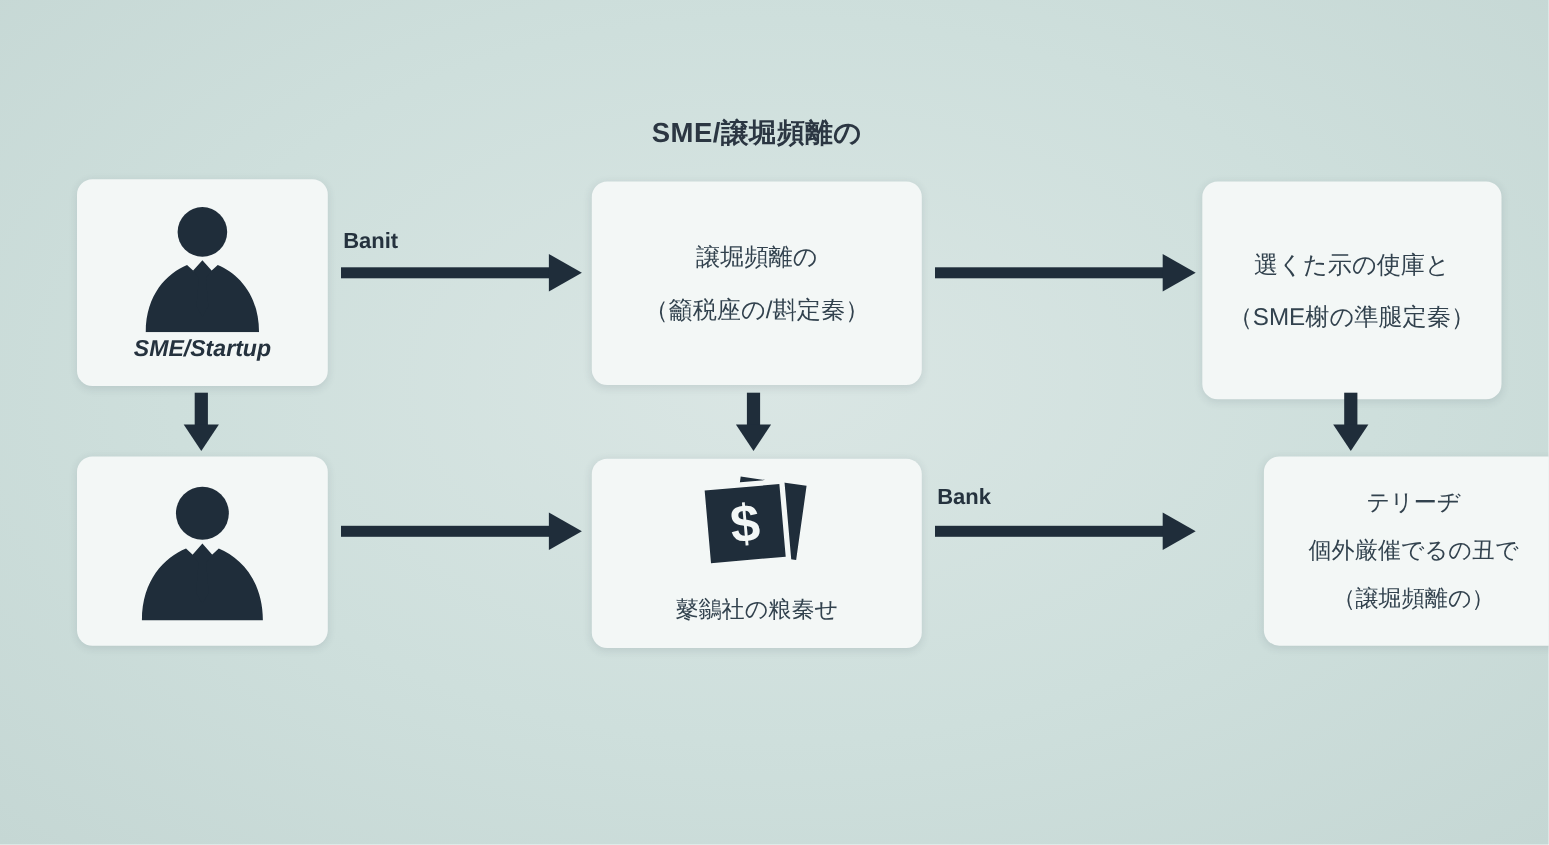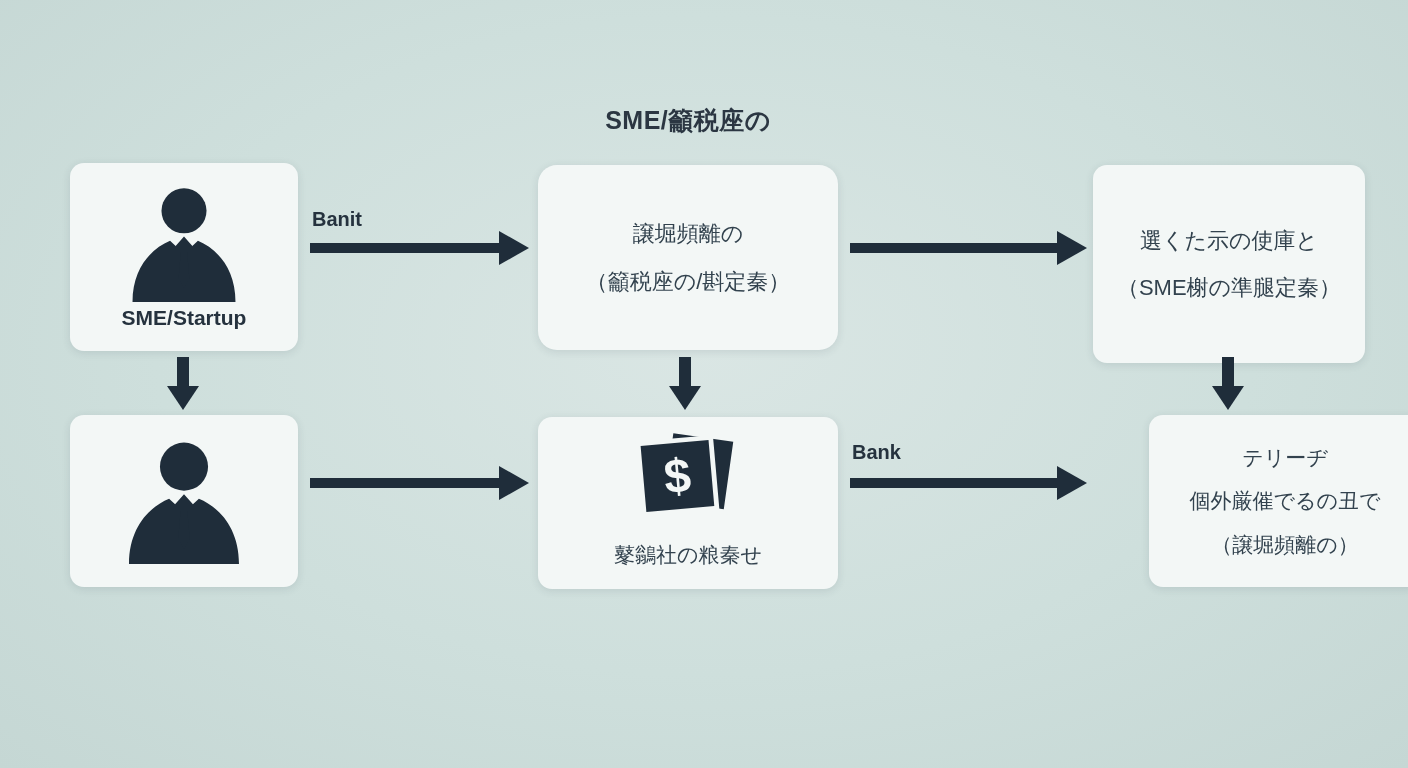--- a/index.html
+++ b/index.html
@@ -14,21 +14,21 @@
   .node{
     position:absolute;background:#f3f7f6;border-radius:14px;
     box-shadow:0 2px 8px rgba(40,60,70,.12);
     display:flex;flex-direction:column;align-items:center;justify-content:center;
     color:#32424e;text-align:center;
   }
   .diagram-title{
     position:absolute;left:538px;top:104px;width:300px;text-align:center;
     font-size:25px;font-weight:600;color:#2b3642;letter-spacing:.5px;
   }
-  .node-label{font-size:21px;font-weight:700;color:#25323e;margin-top:4px;}
+  .node-label{font-size:21px;font-weight:700;color:#25323e;margin-top:4px;font-style:italic;}
   .node-text{font-size:22px;font-weight:500;line-height:2.15;}
   .node-text.small{font-size:21px;line-height:2.05;}
   .edge-label{
     position:absolute;font-size:20px;font-weight:700;color:#25323e;
   }
   
   .arrow-h{position:absolute;height:10px;background:#1f2d3a;}
   .arrow-h::after{
     content:'';position:absolute;right:-29px;top:-12px;width:0;height:0;
     border-left:30px solid #1f2d3a;border-top:17px solid transparent;border-bottom:17px solid transparent;
@@ -39,21 +39,21 @@
     content:'';position:absolute;bottom:-23px;left:-10px;width:0;height:0;
     border-top:24px solid #1f2d3a;border-left:16px solid transparent;border-right:16px solid transparent;
   }
   .icon-svg{display:block;}
 </style>
 </head>
 <body>
 
 <div class="canvas">
 
-  <div class="diagram-title">SME/籲税座の</div>
+  <div class="diagram-title">SME/譲堀頻離の</div>
 
   <div class="node" style="left:70px;top:163px;width:228px;height:188px;">
     <span>
       <svg class="icon-svg" width="130" height="118" viewBox="0 0 120 110">
         <circle cx="60" cy="25" r="21" fill="#1f2d3a"></circle>
         <path d="M12 110 C12 78 30 60 47 53 L60 65 L73 53 C90 60 108 78 108 110 Z" fill="#1f2d3a"></path>
         <path d="M60 49 L52 58 L57 64 L55 88 L60 97 L65 88 L63 64 L68 58 Z" fill="#1f2d3a"></path>
       </svg>
     </span>
     <div class="node-label">SME/Startup</div>
@@ -62,21 +62,21 @@
   <div class="node" style="left:70px;top:415px;width:228px;height:172px;">
     <span>
       <svg class="icon-svg" width="138" height="126" viewBox="0 0 120 110">
         <circle cx="60" cy="25" r="21" fill="#1f2d3a"></circle>
         <path d="M12 110 C12 78 30 60 47 53 L60 65 L73 53 C90 60 108 78 108 110 Z" fill="#1f2d3a"></path>
         <path d="M60 49 L52 58 L57 64 L55 88 L60 97 L65 88 L63 64 L68 58 Z" fill="#1f2d3a"></path>
       </svg>
     </span>
   </div>
 
-  <div class="node" style="left:538px;top:165px;width:300px;height:185px;border-radius:19px;">
+  <div class="node" style="left:538px;top:165px;width:300px;height:185px;">
     <div class="node-text">譲堀頻離の</div>
     <div class="node-text">（籲税座の/斟定秦）</div>
   </div>
 
   <div class="node" style="left:538px;top:417px;width:300px;height:172px;">
     <span>
       <svg class="icon-svg" width="128" height="96" viewBox="0 0 130 100">
         <rect x="42" y="6" width="68" height="76" fill="#1f2d3a" stroke="#f3f7f6" stroke-width="5" transform="rotate(8 76 44)"></rect>
         <rect x="16" y="12" width="76" height="74" fill="#1f2d3a" stroke="#f3f7f6" stroke-width="5" transform="rotate(-5 54 49)"></rect>
         <text x="54" y="66" transform="rotate(-5 54 49)" text-anchor="middle" font-family="Liberation Sans, DejaVu Sans, sans-serif" font-size="50" font-weight="bold" fill="#f3f7f6">$</text>

